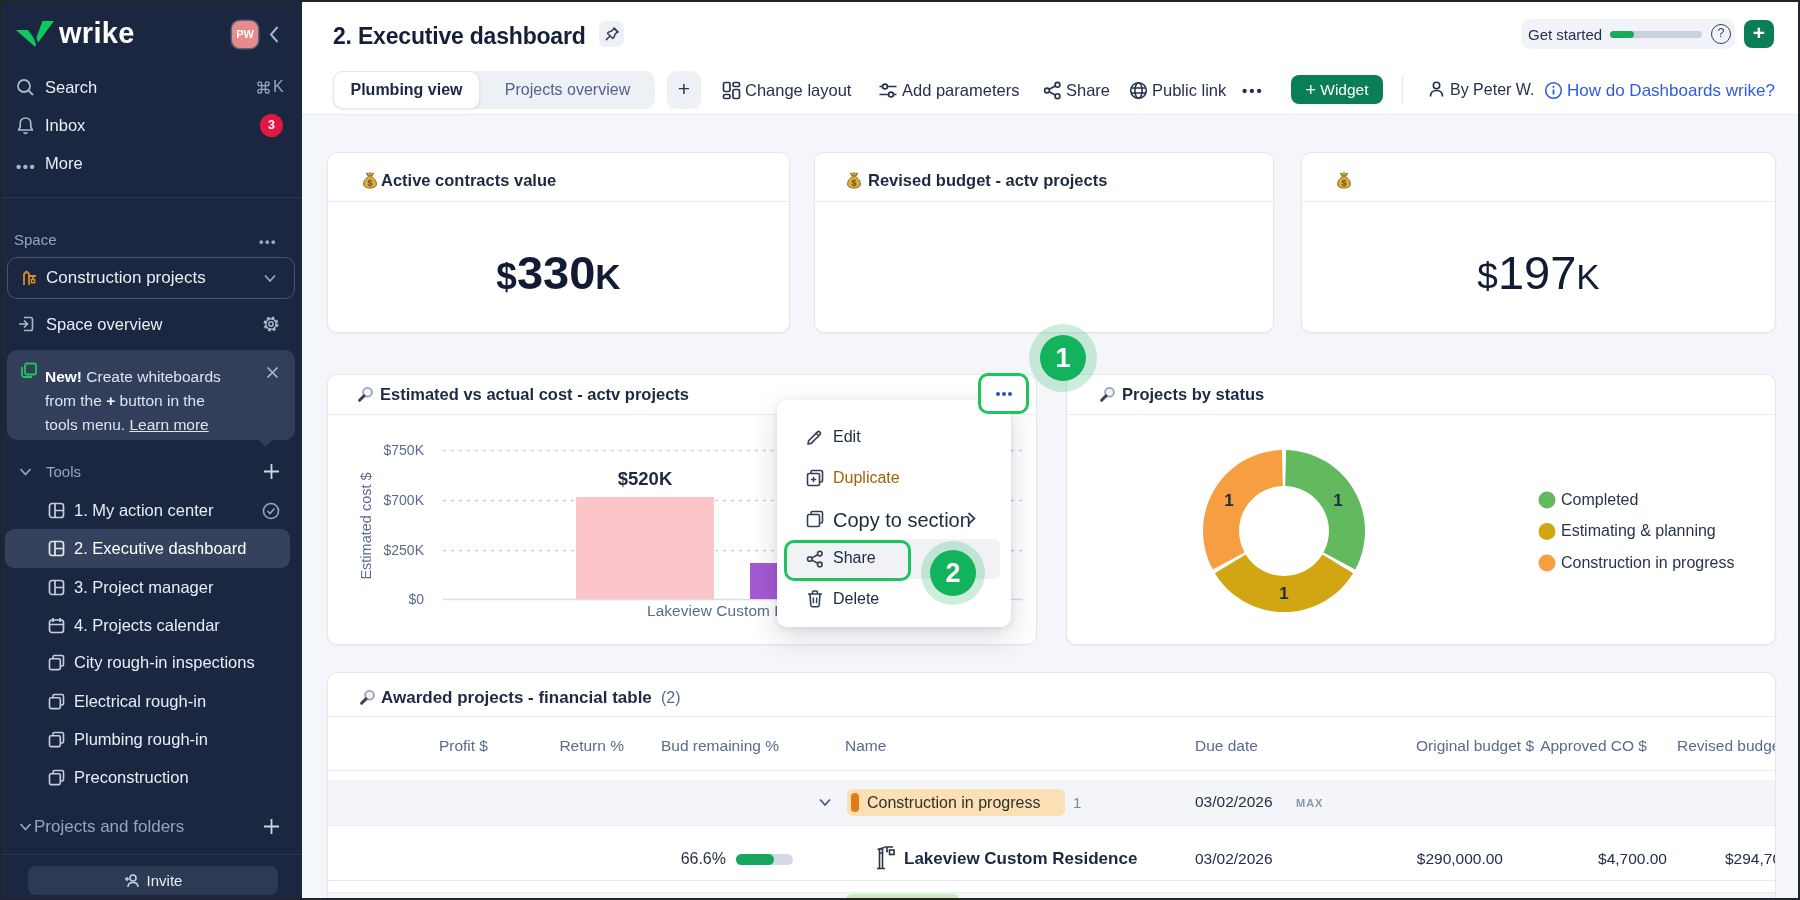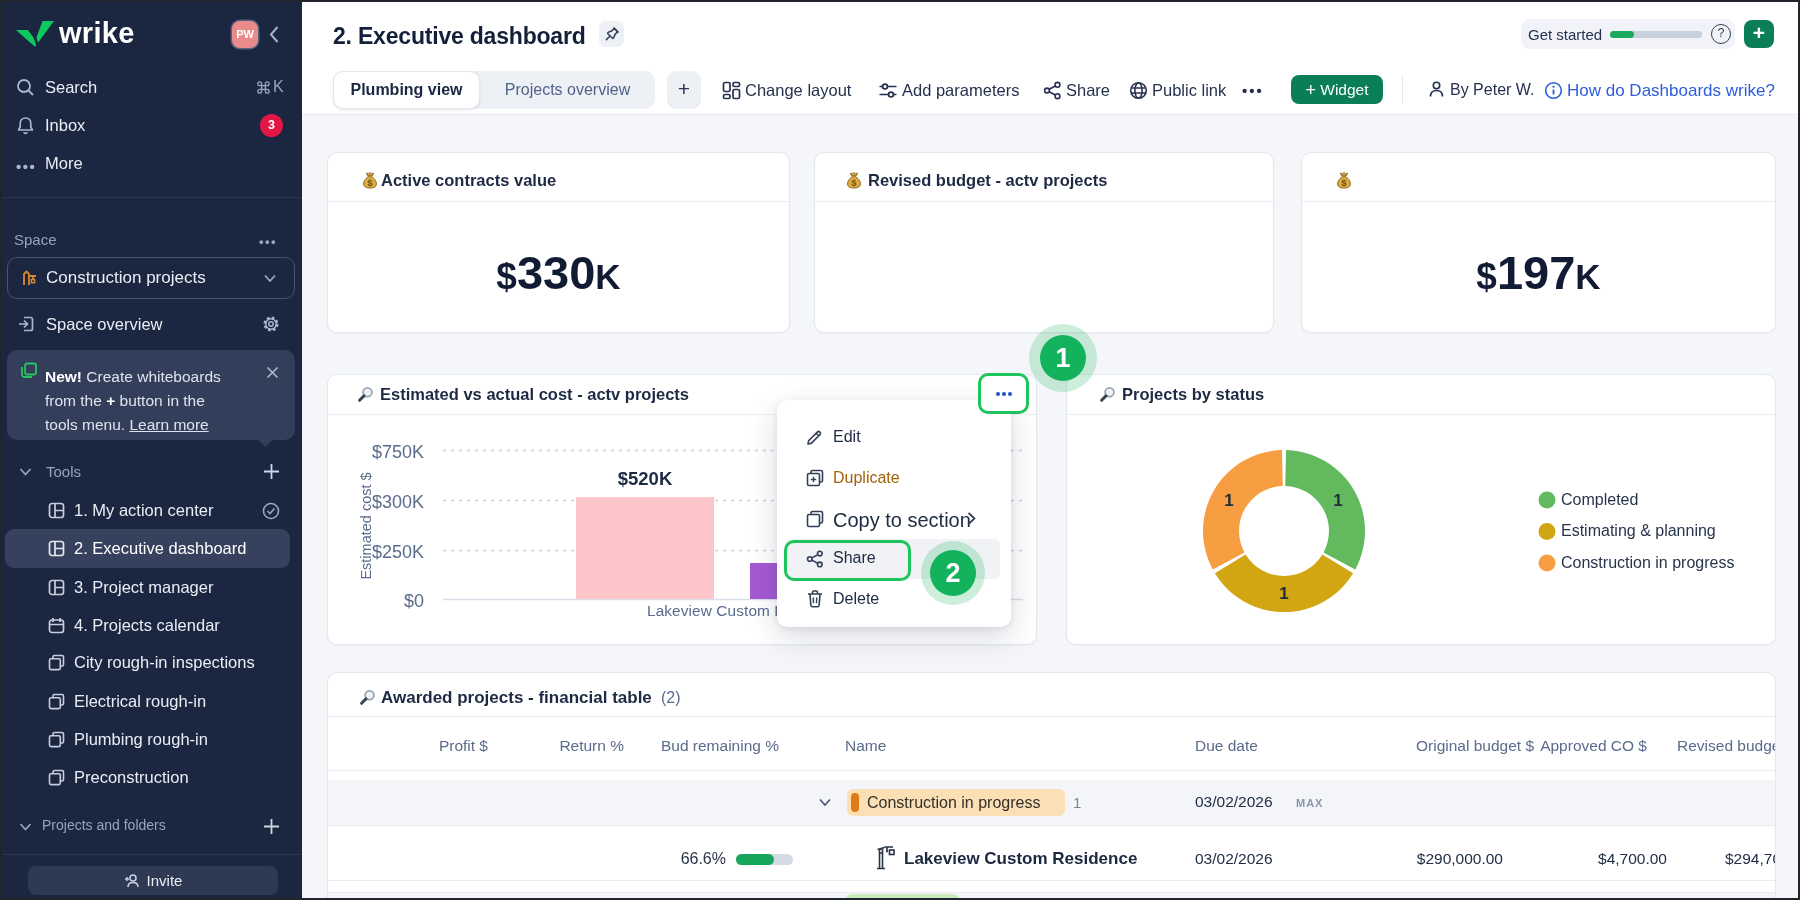--- a/index.html
+++ b/index.html
@@ -10,21 +10,21 @@
 #side { position:absolute; left:0; top:0; width:302px; height:900px; background:#1b2640; color:#e9edf4; z-index:50; }
 .srow { position:absolute; font-size:16.5px; color:#e9edf4; }
 .smut { color:#98a4ba; }
 
 #hdr { position:absolute; left:302px; top:0; width:1496px; height:115px; background:#fff; border-bottom:1px solid #e7eaf0; z-index:5; }
 
 #main { position:absolute; left:302px; top:115px; width:1496px; height:785px; background:#f5f6f9; z-index:1; }
 .card { position:absolute; background:#fff; border:1px solid #e3e7f0; border-radius:10px; box-shadow:0 1px 2px rgba(30,40,70,.04); overflow:hidden; }
 .ctitle { position:absolute; font-size:16.5px; font-weight:bold; color:#1e2a44; }
 .cdiv { position:absolute; left:0; right:0; height:1px; background:#e9edf3; }
-.glab { font-size:18px; color:#5a6b8c; }
+.glab { font-size:14px; color:#5a6b8c; }
 </style>
 </head>
 <body>
 <div id="side">
 
   <svg class="abs" style="left:13px;top:16px" width="46" height="34" viewBox="0 0 46 34">
     <polygon points="2.9,14 14.8,14 22.5,24 29.5,5 41,5 22,30.8" fill="#0bc95e"></polygon>
     <path d="M18.3 11.5 L25.5 31.5" stroke="#1b2640" stroke-width="2.6"></path>
   </svg>
   <div class="abs" style="left:59px;top:17px;font-size:29px;font-weight:bold;color:#fff;letter-spacing:.3px">wrike</div>
@@ -136,21 +136,21 @@
   <div class="srow" style="left:74px;top:730px">Plumbing rough-in</div>
   <svg class="abs" style="left:48px;top:769px" width="17" height="17" viewBox="0 0 17 17">
       <path d="M5 4.5 L5 3 C5 2.2 5.7 1.5 6.5 1.5 L14 1.5 C14.8 1.5 15.5 2.2 15.5 3 L15.5 10.5 C15.5 11.3 14.8 12 14 12 L12.5 12" stroke="#c6cedd" stroke-width="1.6" fill="none"></path>
       <rect x="1.5" y="4.8" width="10.8" height="10.8" rx="1.5" stroke="#c6cedd" stroke-width="1.6" fill="none"></rect>
     </svg>
   <div class="srow" style="left:74px;top:768px">Preconstruction</div>
 
   <svg class="abs" style="left:19px;top:822px" width="13" height="10" viewBox="0 0 13 10">
       <path d="M1.5 2 L6.5 7.5 L11.5 2" stroke="#98a4ba" stroke-width="1.8" fill="none"></path>
     </svg>
-  <div class="srow smut" style="left:42px;top:817px;font-size:14px">Projects and folders</div>
+  <div class="srow smut" style="left:34px;top:817px;font-size:17px">Projects and folders</div>
   <svg class="abs" style="left:263px;top:818px" width="17" height="17" viewBox="0 0 17 17">
       <path d="M8.5 1 L8.5 16 M1 8.5 L16 8.5" stroke="#cdd5e2" stroke-width="1.8"></path>
     </svg>
   <div class="abs" style="left:0;top:854px;width:302px;height:1px;background:#2b374f"></div>
   <div class="abs" style="left:28px;top:866px;width:250px;height:29px;background:#2e3a54;border-radius:8px;text-align:center;line-height:29px;font-size:15px;color:#e9edf4">
     <svg style="vertical-align:-3px;margin-right:7px" width="16" height="16" viewBox="0 0 16 16">
         <circle cx="9" cy="5" r="3" stroke="#c6cedd" stroke-width="1.6" fill="none"></circle>
         <path d="M4 14 C4 11 6 9.5 9 9.5 C12 9.5 14 11 14 14" stroke="#c6cedd" stroke-width="1.6" fill="none"></path>
         <path d="M3 4 L3 8 M1 6 L5 6" stroke="#c6cedd" stroke-width="1.4"></path>
       </svg>Invite</div>
@@ -240,32 +240,32 @@
     <div class="ctitle" style="left:53px;top:10px;line-height:34px">Revised budget - actv projects</div>
     <div class="cdiv" style="top:48px"></div>
   </div>
   <div class="card" style="left:999px;top:37px;width:475px;height:181px">
     <svg class="abs" style="left:33px;top:18px" width="18" height="18" viewBox="0 0 18 18">
         <path d="M6.7 4.8 L11.3 4.8 L12.6 2.2 L10.6 2.9 L9 1.6 L7.4 2.9 L5.4 2.2 Z" fill="#dcaa43" stroke="#8a6a1e" stroke-width="1"></path>
         <path d="M9 4.9 C4.4 6.9 2.6 10.3 2.6 12.9 C2.6 15.9 5.4 17 9 17 C12.6 17 15.4 15.9 15.4 12.9 C15.4 10.3 13.6 6.9 9 4.9 Z" fill="#dcaa43" stroke="#8a6a1e" stroke-width="1"></path>
         <text x="9" y="14.6" font-size="9" font-weight="bold" fill="#6b4f12" text-anchor="middle" font-family="Liberation Sans">$</text>
       </svg>
     <div class="cdiv" style="top:48px"></div>
-    <div class="abs" style="left:0;top:92px;width:100%;text-align:center;color:#111b33;font-weight:bold;font-size:47px"><span style="font-size:37px">$</span>197<span style="font-size:35px">K</span></div>
+    <div class="abs" style="left:0;top:92px;width:100%;text-align:center;color:#111b33;font-weight:normal;font-size:47px"><span style="font-size:37px">$</span>197<span style="font-size:35px">K</span></div>
   </div>
 
   <div class="card" style="left:25px;top:259px;width:710px;height:271px">
     <svg class="abs" style="left:29px;top:11px" width="17" height="17" viewBox="0 0 17 17">
         <circle cx="10.5" cy="6.3" r="4.4" fill="#eef3f9" stroke="#9aa4b2" stroke-width="1.8"></circle>
         <path d="M7 9.9 L2.6 14.3" stroke="#3c4450" stroke-width="3" stroke-linecap="round"></path>
       </svg>
     <div class="ctitle" style="left:52px;top:10px;line-height:19px">Estimated vs actual cost - actv projects</div>
     <div class="cdiv" style="top:39px"></div>
     <div class="abs glab" style="left:36px;top:67px;width:60px;text-align:right">$750K</div>
-    <div class="abs glab" style="left:36px;top:117px;width:60px;text-align:right">$300K</div>
+    <div class="abs glab" style="left:36px;top:117px;width:60px;text-align:right">$700K</div>
     <div class="abs glab" style="left:36px;top:167px;width:60px;text-align:right">$250K</div>
     <div class="abs glab" style="left:36px;top:216px;width:60px;text-align:right">$0</div>
     <div class="abs glab" style="left:-42px;top:143px;width:160px;text-align:center;transform:rotate(-90deg);font-size:14.5px">Estimated cost $</div>
     <svg class="abs" style="left:115px;top:70px" width="580" height="160" viewBox="0 0 580 160">
         <g stroke="#c8d0de" stroke-width="1.3" stroke-dasharray="3 5">
           <path d="M0 5.5 L580 5.5"></path>
           <path d="M0 55.5 L580 55.5"></path>
           <path d="M0 105.5 L580 105.5"></path>
         </g>
         <path d="M0 154.5 L580 154.5" stroke="#d9dfe9" stroke-width="1.5"></path>

